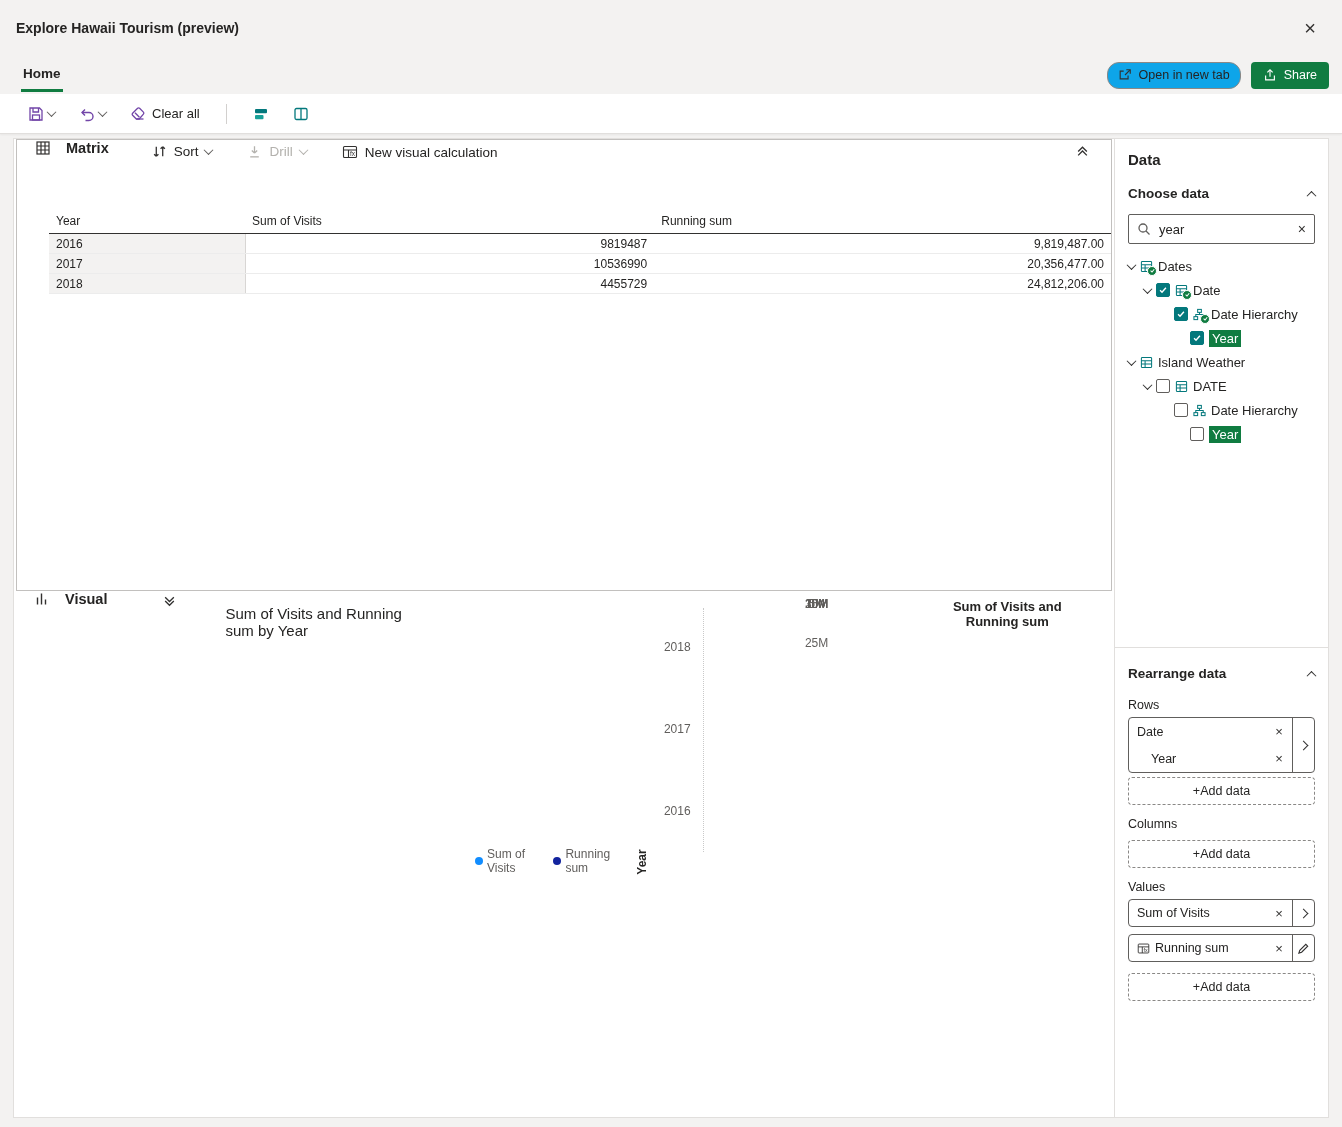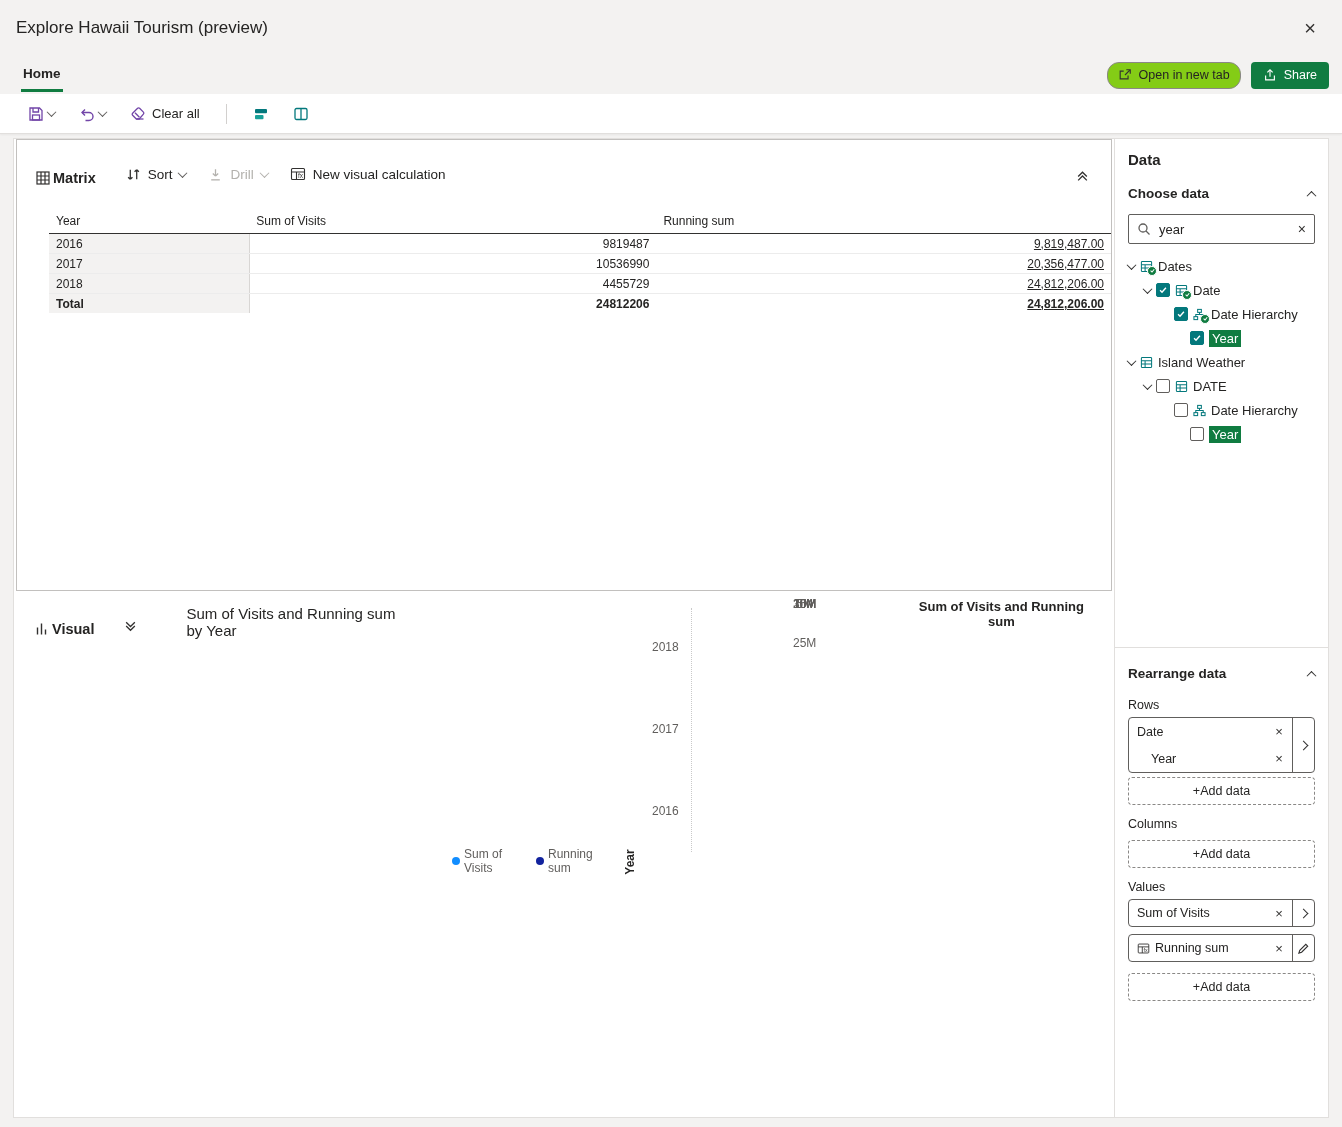--- a/index.html
+++ b/index.html
@@ -3,28 +3,28 @@
 <meta charset="utf-8">
 <style>
   * {box-sizing:border-box; margin:0; padding:0;}
   html,body {width:1342px; height:1127px; overflow:hidden;}
   body {background:#f3f2f1; font-family:"Liberation Sans","DejaVu Sans",sans-serif; color:#252423; font-size:13px;}
   svg {display:block;}
   button {font-family:inherit; background:none; border:none; cursor:pointer; color:inherit;}
 
   
   .titlebar {height:56px; display:flex; align-items:center; justify-content:space-between; padding:0 18px 0 16px;}
-  .window-title {font-size:17px; font-weight:400;text-align:center;}
+  .window-title {font-size:14px; font-weight:700;text-align:center;}
   .close-btn {font-size:20px; color:#323130; width:28px; height:28px;}
 
   
   .tabrow {height:38px; display:flex; align-items:center; padding:0 13px 0 21px;}
   .tab {font-size:13.5px; font-weight:700; padding:8px 2px 8px; border-bottom:3px solid #107C41;}
   .tabrow-spacer {flex:1;}
-  .btn-outline {height:27px; background:#84cc16; border:1px solid #8a8886; border-radius:12px; display:flex; align-items:center; gap:7px; padding:0 10px; font-size:12.5px;}
+  .btn-outline {height:27px; background:#0ea5e9; border:1px solid #8a8886; border-radius:12px; display:flex; align-items:center; gap:7px; padding:0 10px; font-size:12.5px;}
   .btn-green {height:27px; background:#107C41; color:#fff; border-radius:4px; display:flex; align-items:center; gap:7px; padding:0 12px; font-size:12.5px; margin-left:10px;}
 
   
   .toolbar {height:40px; background:#fff; border-bottom:1px solid #e1dfdd; box-shadow:0 1px 2px rgba(0,0,0,.05); display:flex; align-items:center; padding:0 22px; gap:12px; margin-bottom:4px;}
   .tb-group {display:flex; align-items:center; gap:4px; padding:5px 6px; border-radius:3px;}
   .tb-label {font-size:13px; margin-left:2px;}
   .tb-sep {width:1px; height:20px; background:#d2d0ce; margin:0 8px;}
   .chev {width:7px; height:7px; border-right:1.4px solid #605e5c; border-bottom:1.4px solid #605e5c; display:inline-block; flex:none;}
   .chev.down {transform:rotate(45deg) translate(-1px,-1px);}
   .chev.right {transform:rotate(-45deg);}
@@ -34,34 +34,34 @@
   
   .content {display:flex; height:980px; margin:0 13px; background:#fff; border:1px solid #e1dfdd;}
   .main {flex:1; min-width:0; display:flex; flex-direction:column;}
 
   .filter-row {height:63px; flex:none; display:flex; align-items:center; justify-content:space-between; padding:0 13px 0 31px;}
   .add-filter {display:flex; align-items:center; gap:9px; font-size:13.5px; font-weight:700;}
   .remove-filters {height:30px; display:flex; align-items:center; gap:9px; background:#f3f2f1; border-radius:4px; padding:0 14px; font-size:13.5px; color:#b3b1ad; cursor:default;}
 
   
   .matrix-panel {height:452px; flex:none; margin:0 2px; border:1px solid #c2c0be; display:flex; flex-direction:column;}
-  .panel-header {height:46px; flex:none; display:flex; align-items:flex-end; padding:0 18px; gap:2px;}
+  .panel-header {height:46px; flex:none; display:flex; align-items:flex-start; padding:0 18px; gap:15px;}
   .panel-title {font-size:14.5px; font-weight:700; margin-right:22px;}
   .ph-item {display:flex; align-items:center; gap:7px; font-size:13.5px; padding:4px 6px; margin-right:8px;}
   .ph-item.disabled {color:#b3b1ad;}
   .ph-item.disabled .chev {border-color:#b3b1ad;}
   .ph-spacer {flex:1;}
   .collapse-btn {padding:4px;}
 
   .matrix-table {border-collapse:collapse; margin:26px 0 0 32px; font-size:12px;}
   .matrix-table th {font-weight:400; text-align:left; padding:2px 7px 5px; border-bottom:1px solid #323130; white-space:nowrap;}
   .matrix-table td {padding:2.5px 7px; border-bottom:1px solid #ececec; white-space:nowrap;}
   .matrix-table td.c0 {background:#f3f2f1; border-right:1px solid #d8d6d4; min-width:40px;}
   .matrix-table td.c1 {text-align:right; min-width:86px;}
-  .matrix-table td.c2 {text-align:right; min-width:96px;text-decoration:underline;}
+  .matrix-table td.c2 {text-align:right; min-width:96px;}
   .matrix-table tr.total td {font-weight:700; border-top:1px solid #b8b6b4; border-bottom:none;}
 
   
   .visual-panel {flex:1; display:flex; flex-direction:row; padding:0 2px; min-height:0;}
   .chart-title {font-size:15px; margin:14px 0 0 27px; color:#252423;}
   .legend {display:flex; gap:16px; margin:13px 0 0 43px; font-size:12px; color:#605e5c;}
   .legend-item {display:flex; align-items:center; gap:4px;}
   .dot {width:8px; height:8px; border-radius:50%; flex:none;}
   .chart-body {display:flex; margin:15px 28px 0 14px;}
   .y-axis-title {width:22px; position:relative;}
@@ -256,25 +256,20 @@
             <tr class="">
               <td class="c0">2017</td>
               <td class="c1">10536990</td>
               <td class="c2">20,356,477.00</td>
             </tr>
             <tr class="">
               <td class="c0">2018</td>
               <td class="c1">4455729</td>
               <td class="c2">24,812,206.00</td>
             </tr>
-            <tr class="total">
-              <td class="c0">Total</td>
-              <td class="c1">24812206</td>
-              <td class="c2">24,812,206.00</td>
-            </tr>
           </tbody>
         </table>
     </div>
 
     <div class="visual-panel">
       <div class="panel-header">
         <span>
             <svg width="16" height="16" viewBox="0 0 16 16" fill="none" stroke="#323130" stroke-width="1.4">
               <path d="M3.5 13.5V6.5M7.5 13.5v-11M11.5 13.5V8.5"></path>
             </svg>

